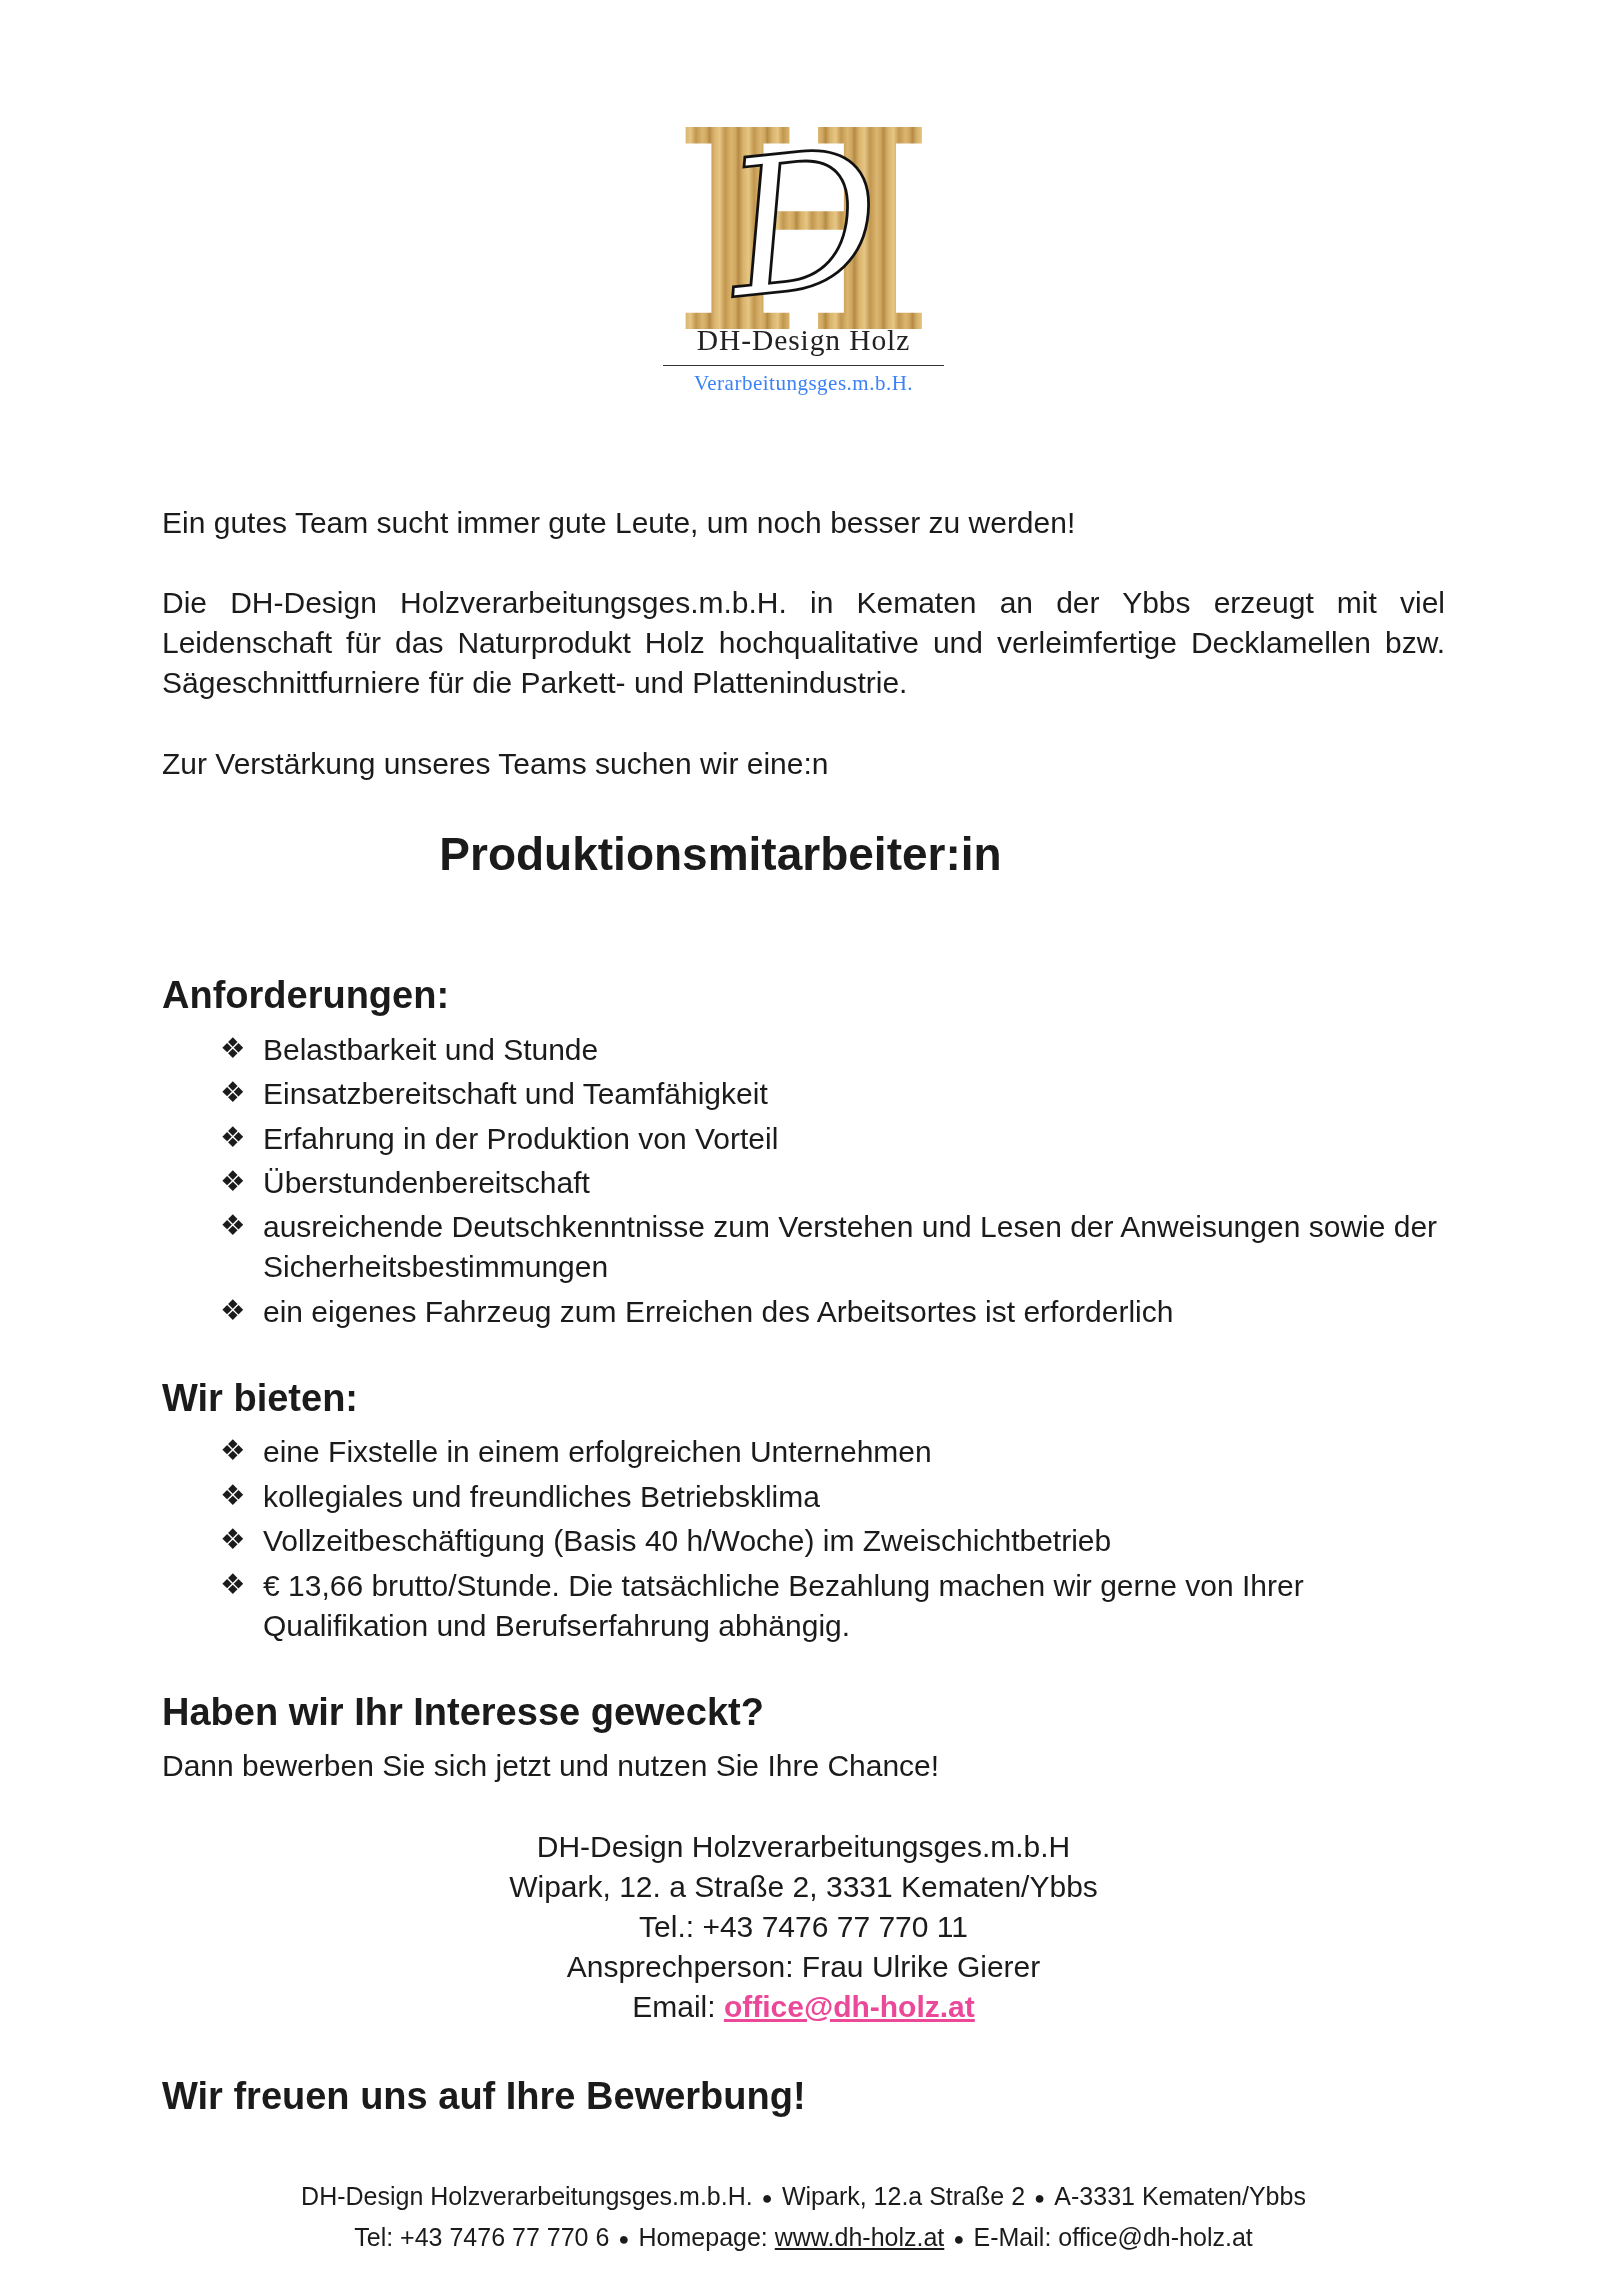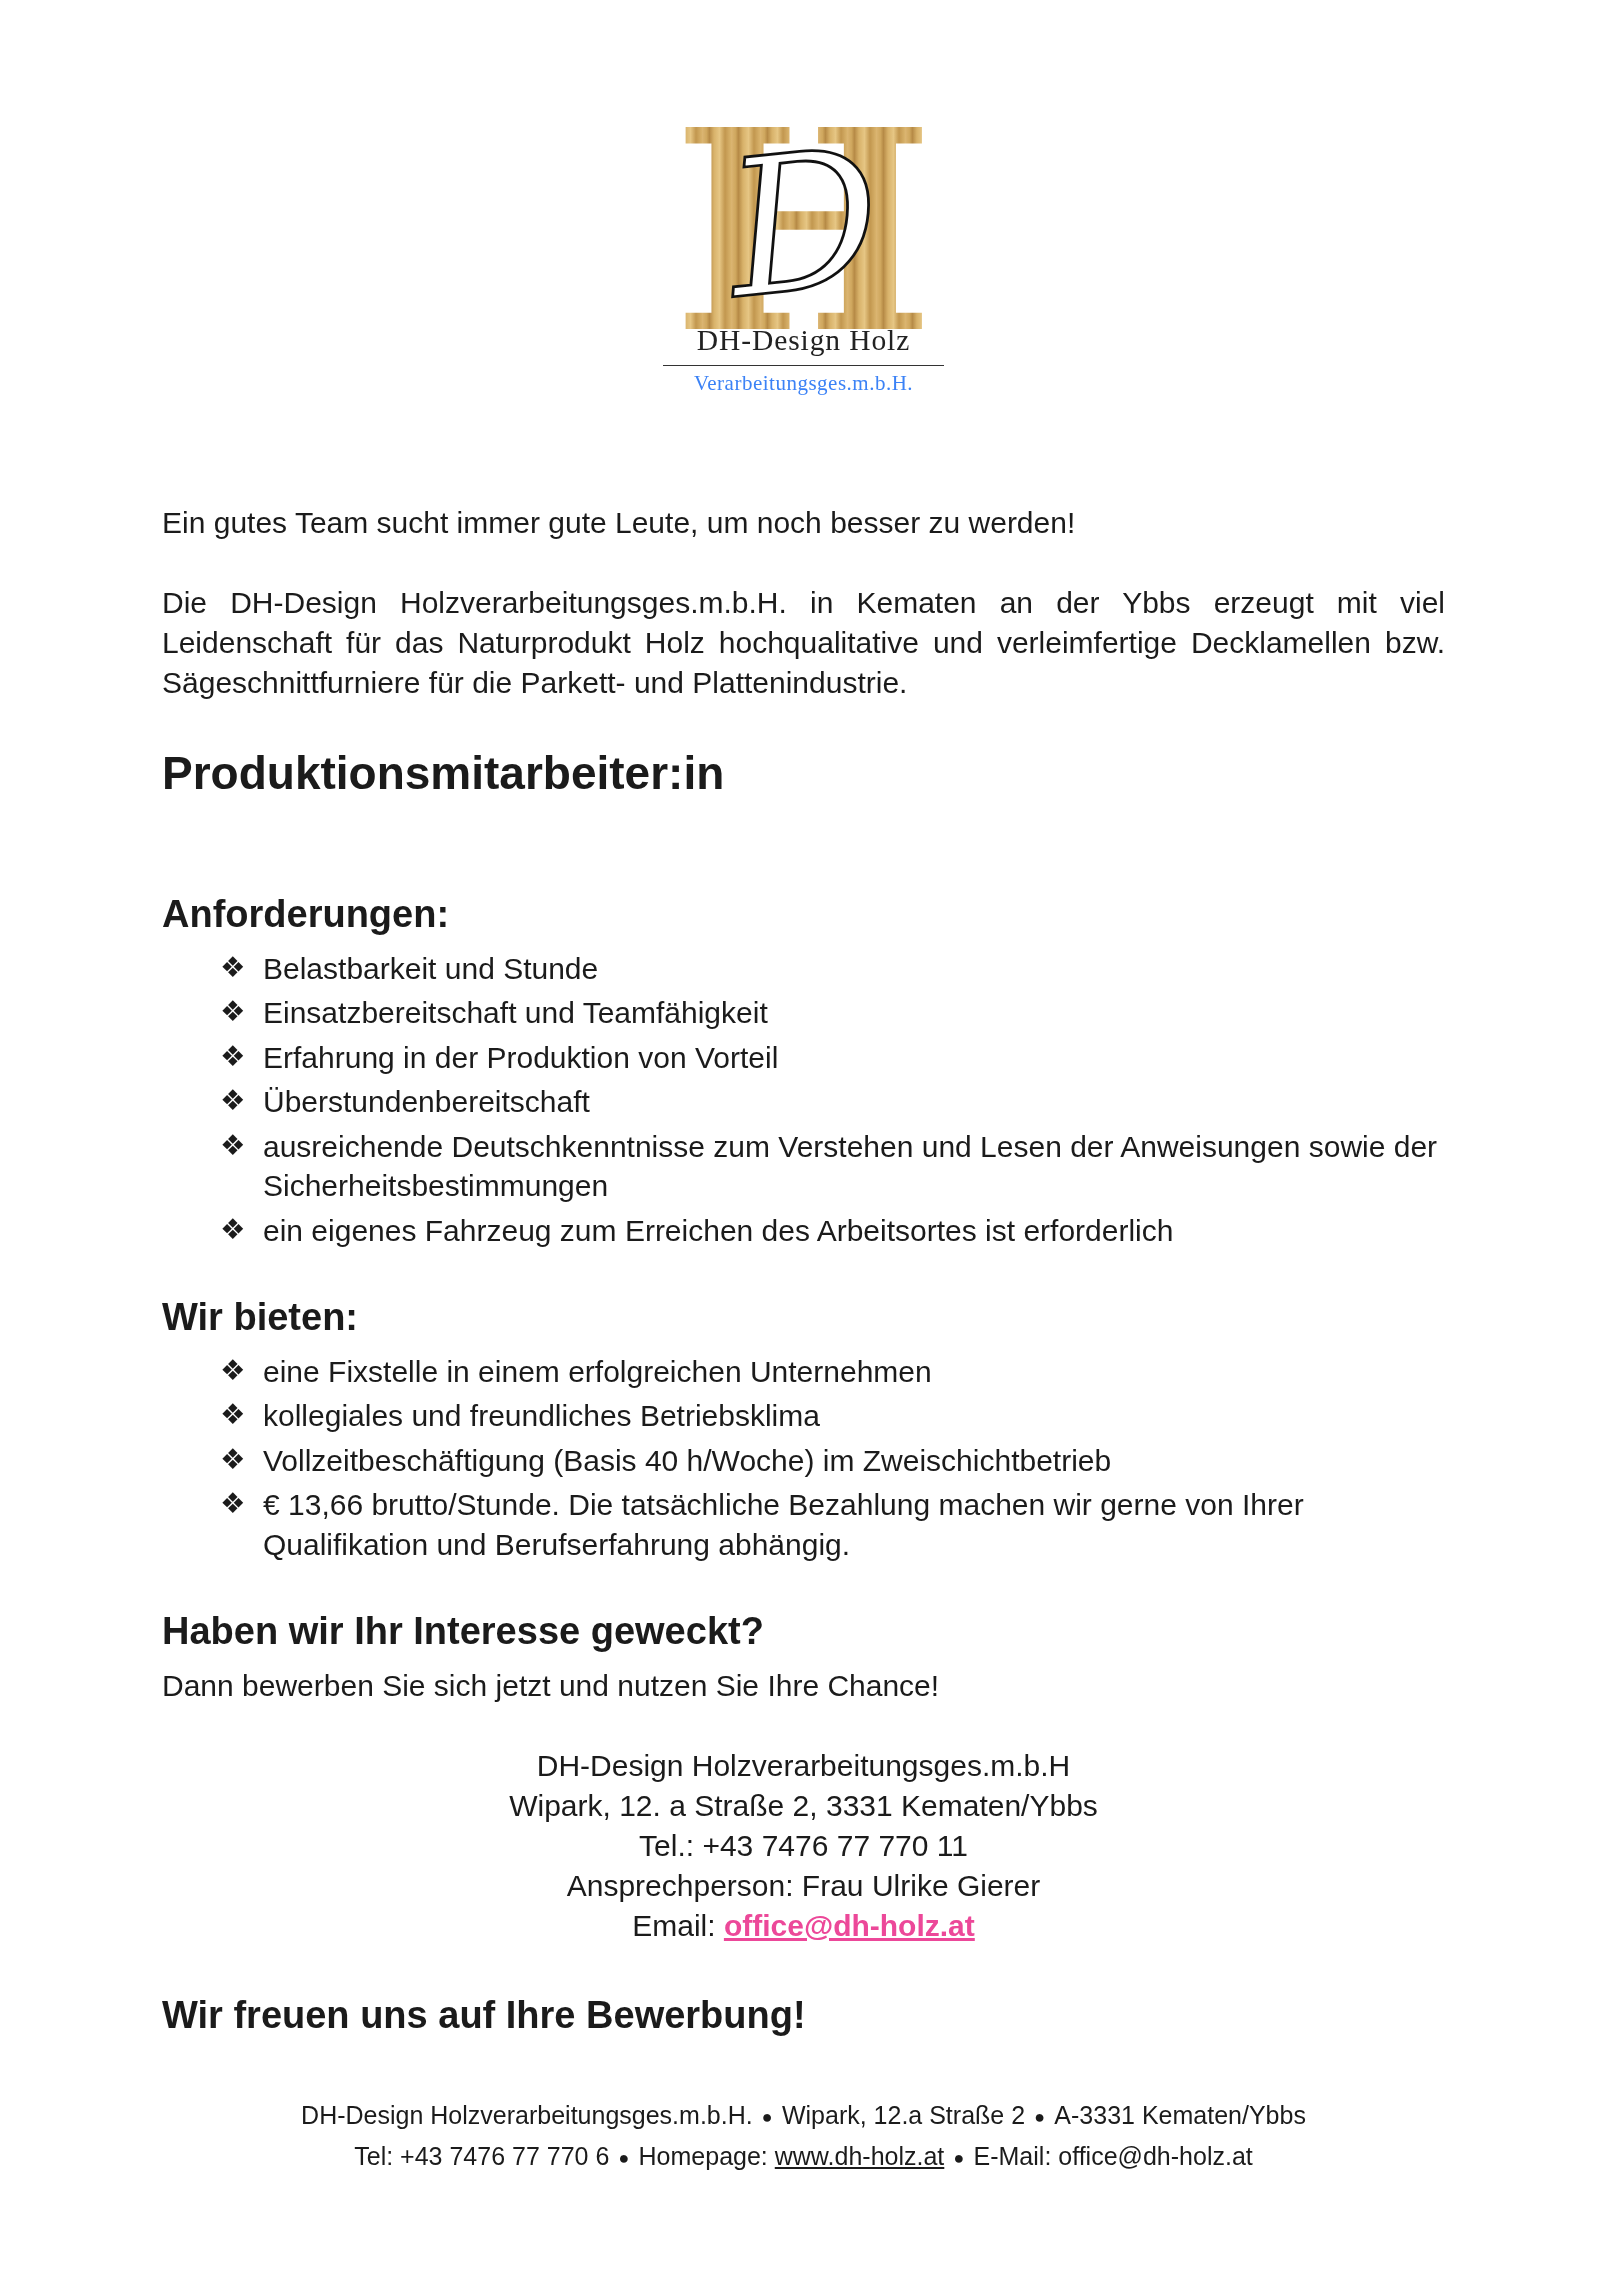--- a/index.html
+++ b/index.html
@@ -52,21 +52,21 @@
     font-family:"Liberation Serif","DejaVu Serif",serif;
     font-size:21px; letter-spacing:0.5px; color:#3b82f6;
     margin-top:3.7px;
   }
   
   p{ margin:0 0 41px 0; }
   .tagline{ margin-top:105px; }
   .justify{ text-align:justify; }
   h1{
     font-size:46px; line-height:1.3; font-weight:700;
-    text-align:left; padding-right:166px;
+    text-align:center; padding-right:166px;
     margin:24px 0 85px 0;
   }
   h2{
     font-size:38px; line-height:1.33; font-weight:700;
     margin:41px 0 9.2px 0;
   }
   ul{ list-style:none; margin:0; padding:0; }
   li{ display:flex; padding-left:58px; margin-bottom:4.6px; }
   .blt{ flex:0 0 43px; font-size:0.95em; }
   .li-text{ flex:1; }
@@ -93,20 +93,21 @@
     <div class="logo-mark">
       <span class="logo-h">H</span>
       <span class="logo-d">D</span>
     </div>
     <div class="logo-name">DH-Design Holz</div>
     <div class="logo-sub">Verarbeitungsges.m.b.H.</div>
   </div>
 
   <p class="tagline">Ein gutes Team sucht immer gute Leute, um noch besser zu werden!</p>
   <p class="justify">Die DH-Design Holzverarbeitungsges.m.b.H. in Kematen an der Ybbs erzeugt mit viel Leidenschaft für das Naturprodukt Holz hochqualitative und verleimfertige Decklamellen bzw. Sägeschnittfurniere für die Parkett- und Plattenindustrie.</p>
+  <p>Zur Verstärkung unseres Teams suchen wir eine:n</p>
 
   <h1>Produktionsmitarbeiter:in</h1>
 
   <h2>Anforderungen:</h2>
   <ul>
     <li>
         <span class="blt">❖</span>
         <span class="li-text">Belastbarkeit und Stunde</span>
       </li>
     <li>

